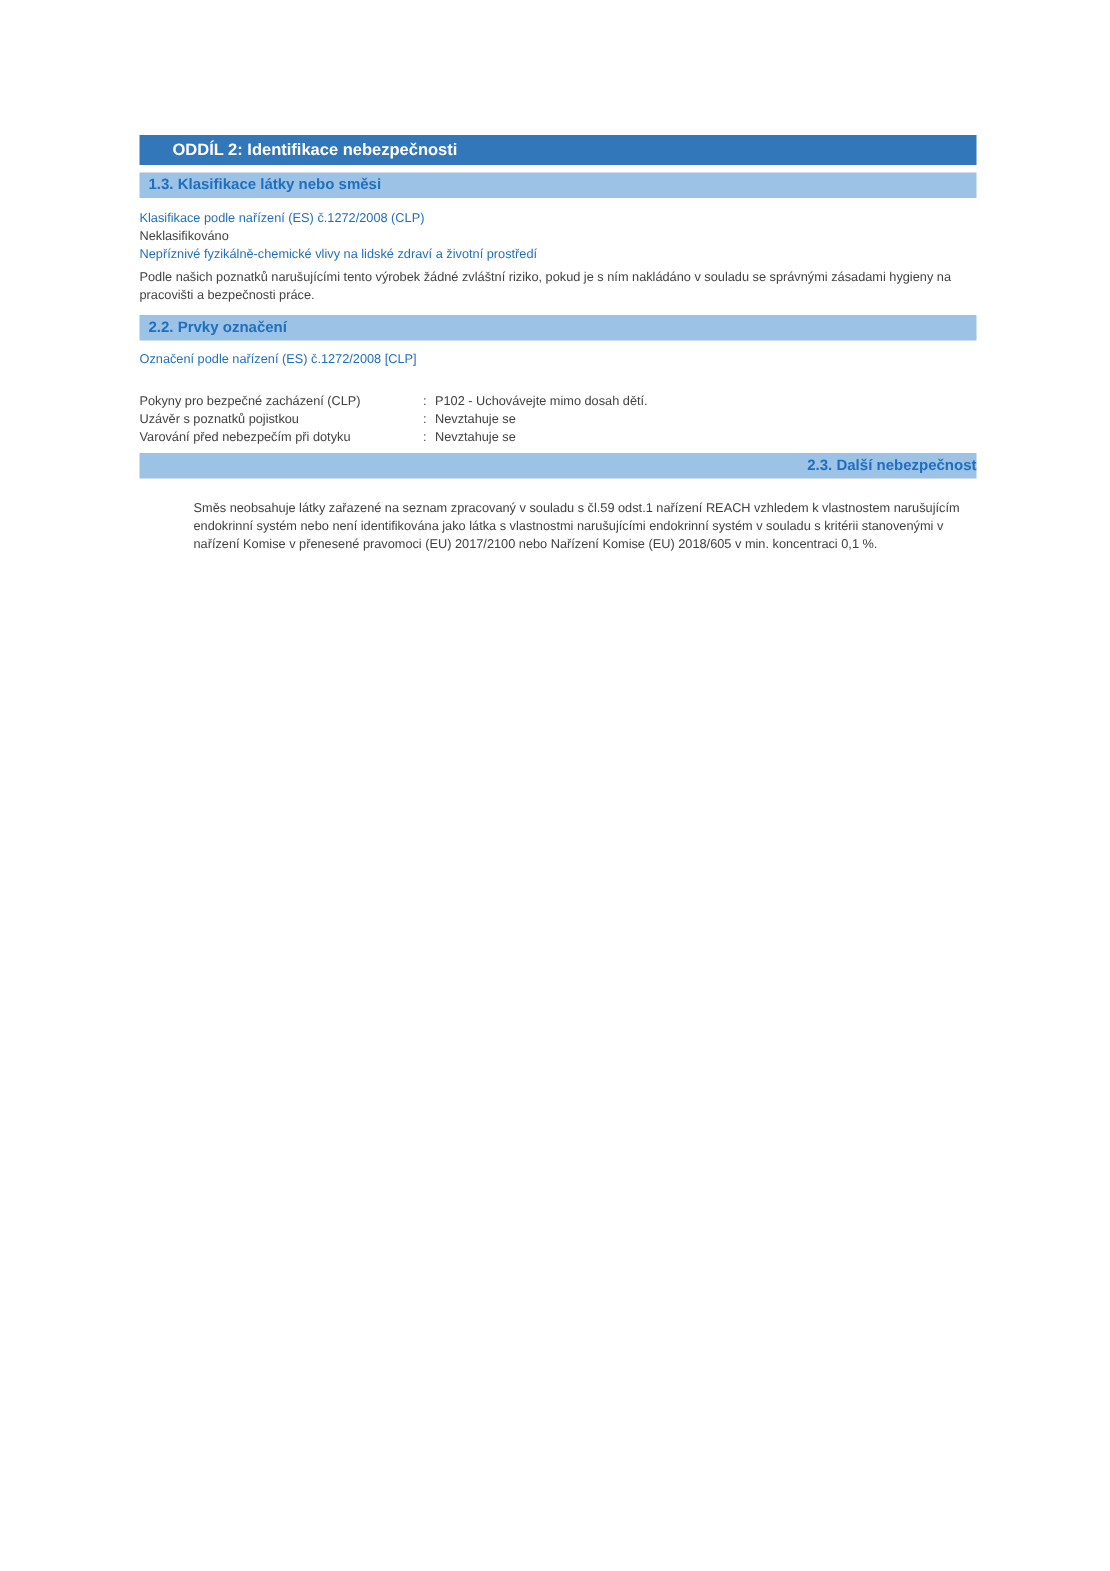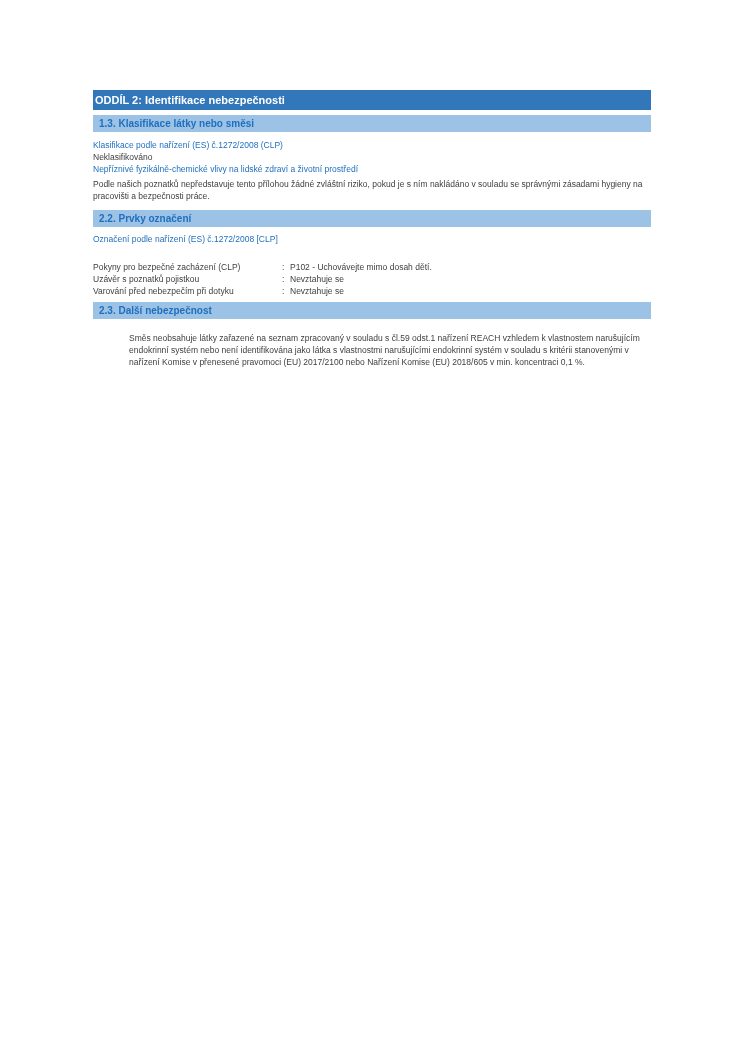--- a/index.html
+++ b/index.html
@@ -23,21 +23,21 @@
     left: 93px; top: 90px;
     width: 558px;
   }
   .bar-main {
     background: var(--section-bar-bg);
     color: var(--section-bar-text);
     font-weight: bold;
     font-size: 11px;
     height: 20px;
     line-height: 20px;
-    padding-left: 2px;
+    padding-left: 22px;
   }
   .bar-sub {
     background: var(--subsection-bar-bg);
     color: var(--blue-heading);
     font-weight: bold;
     font-size: 10px;
     height: 17px;
     line-height: 17px;
     padding-left: 6px;
   }
@@ -55,40 +55,40 @@
   }
   .block-21 { margin-top: 7px; }
   .para-21 { margin-top: 3px; }
   .bar-22 { margin-top: 8px; }
   .h-labelling { margin-top: 6px; }
   .kv-block { margin-top: 16px; }
   .kv-row { display: flex; align-items: flex-start; }
   .kv-label { width: 189px; flex: 0 0 189px; }
   .kv-sep { width: 8px; flex: 0 0 8px; }
   .kv-values { flex: 1; }
-  .bar-23 { margin-top: 5px; }
+  .bar-23 { margin-top: 5px; text-align: right; }
   .pbt { margin-top: 4px; }
   .endocrine { margin-top: 13px; margin-left: 36px; }
 </style>
 </head>
 <body>
 
 <div class="content">
 
   <div class="bar-main">ODDÍL 2: Identifikace nebezpečnosti</div>
 
   <div class="bar-sub first">1.3. Klasifikace látky nebo směsi</div>
 
   <div class="h-blue block-21">Klasifikace podle nařízení (ES) č.1272/2008 (CLP)</div>
 
   <div class="txt">Neklasifikováno</div>
 
   <div class="h-blue">Nepříznivé fyzikálně-chemické vlivy na lidské zdraví a životní prostředí</div>
 
-  <div class="txt para-21">Podle našich poznatků nepředstavuje tento přílohou žádné zvláštní riziko, pokud je s ním nakládáno v souladu se správnými zásadami hygieny na pracovišti a bezpečnosti práce.</div>
+  <div class="txt para-21">Podle našich poznatků narušujícími tento výrobek žádné zvláštní riziko, pokud je s ním nakládáno v souladu se správnými zásadami hygieny na pracovišti a bezpečnosti práce.</div>
 
   <div class="bar-sub bar-22">2.2. Prvky označení</div>
 
   <div class="h-blue h-labelling">Označení podle nařízení (ES) č.1272/2008 [CLP]</div>
 
   <div class="kv-block">
 
     <div class="kv-row txt">
       <div class="kv-label">Pokyny pro bezpečné zacházení (CLP)</div>
       <div class="kv-sep">:</div>

